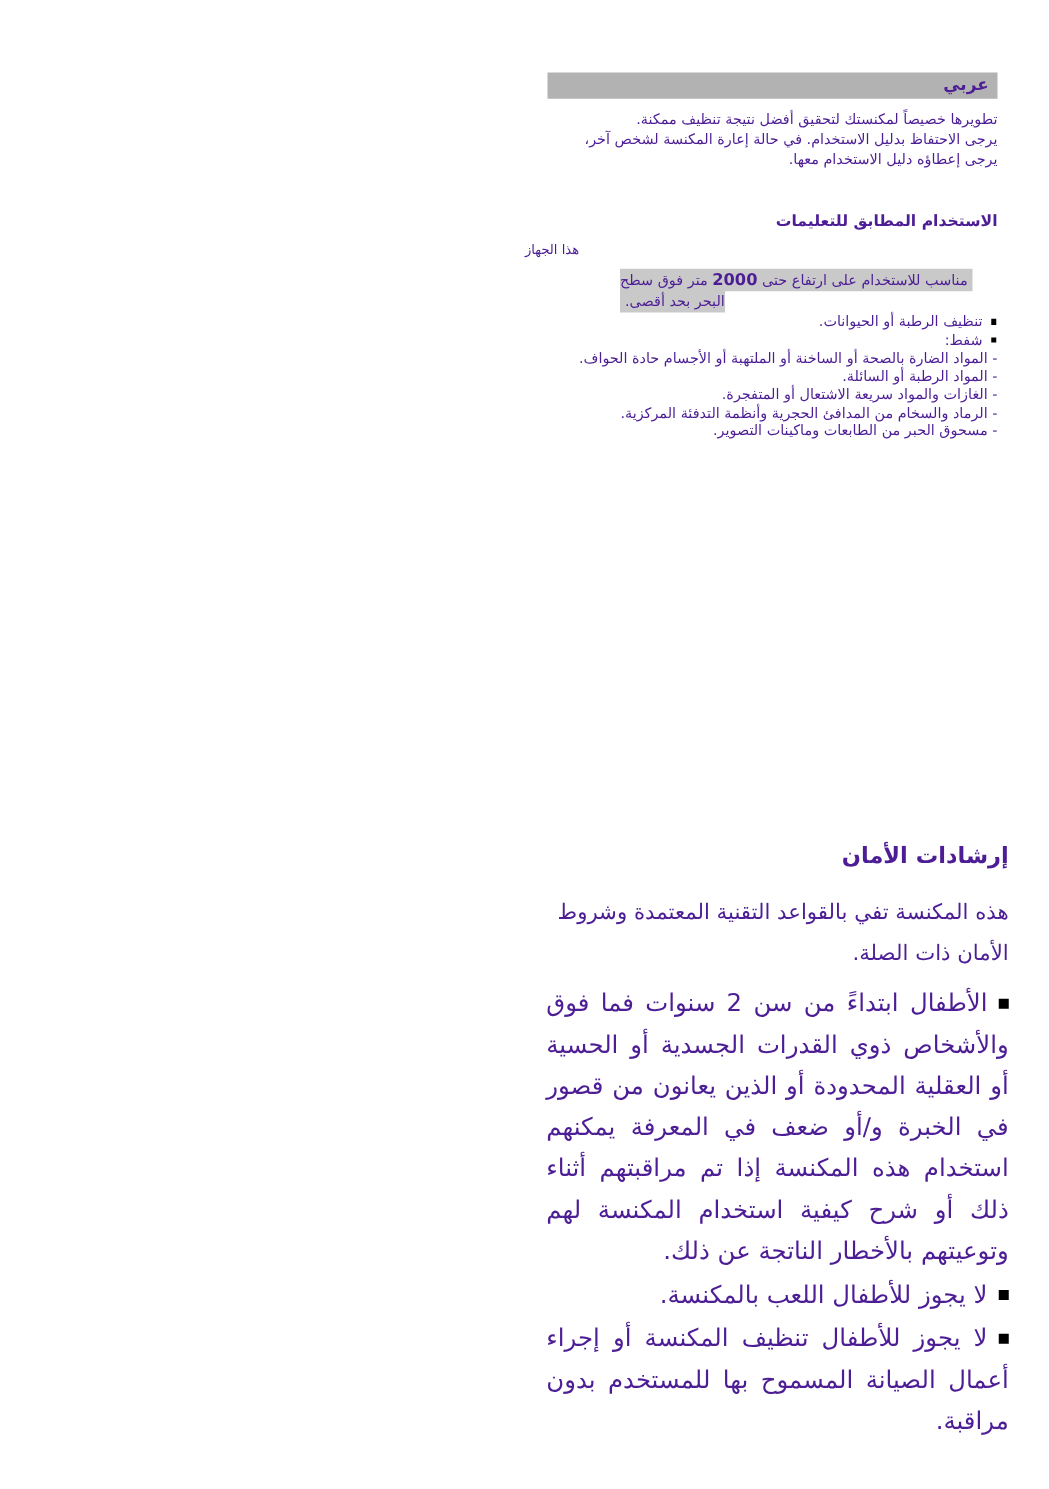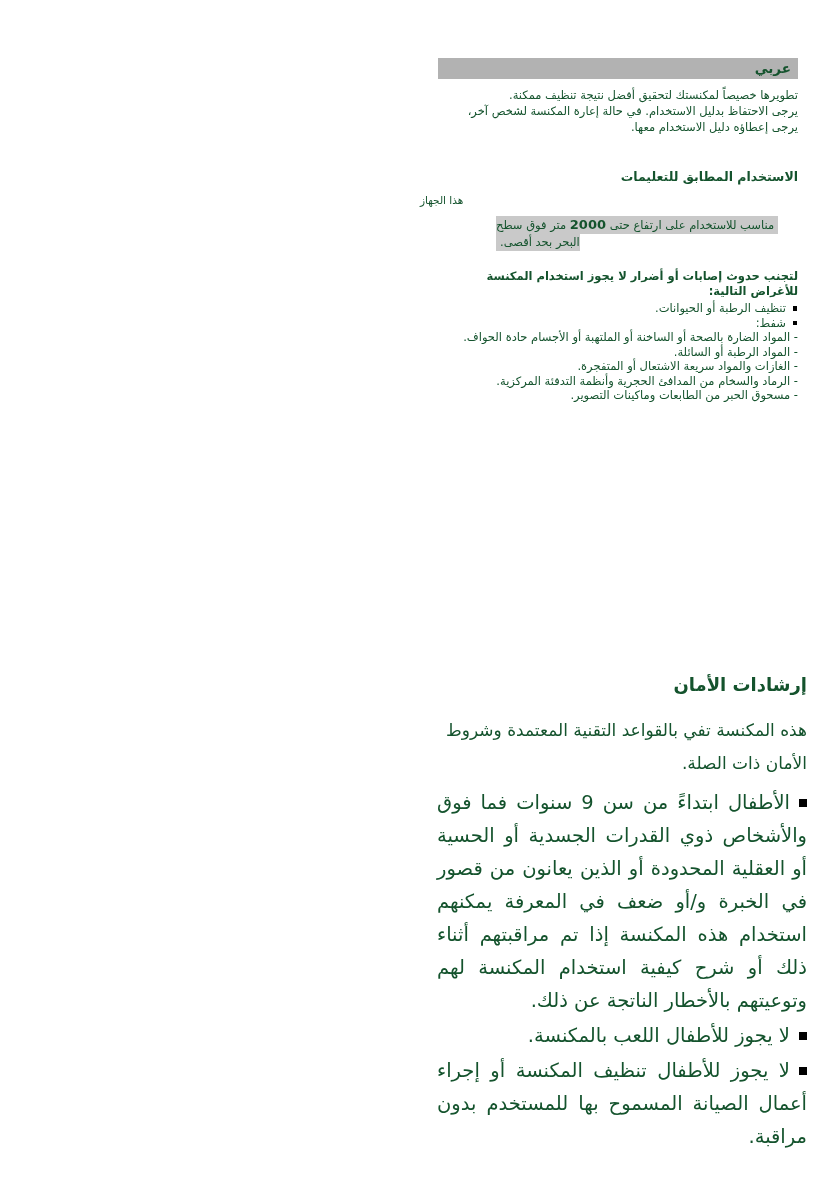--- a/index.html
+++ b/index.html
@@ -6,21 +6,21 @@
     margin: 0;
     padding: 0;
     background: #ffffff;
   }
   .page {
     position: relative;
     width: 839px;
     height: 1191px;
     background: #ffffff;
     font-family: "DejaVu Sans", sans-serif;
-    color: #14532d;
+    color: #4c1d95;
     direction: rtl;
     overflow: hidden;
   }
 
   
   .col-top {
     position: absolute;
     top: 58px;
     right: 41px;
     width: 360px;
@@ -147,21 +147,20 @@
 
     <p class="sm">تطويرها خصيصاً لمكنستك لتحقيق أفضل نتيجة تنظيف ممكنة.</p>
     <p class="sm">يرجى الاحتفاظ بدليل الاستخدام. في حالة إعارة المكنسة لشخص آخر، يرجى إعطاؤه دليل الاستخدام معها.</p>
 
     <h3 class="sec-title">الاستخدام المطابق للتعليمات</h3>
 
     <p class="device-frag">هذا الجهاز</p>
 
     <p class="altitude"><span class="hl"><span>مناسب للاستخدام على ارتفاع حتى </span><b class="num">2000</b><span> متر فوق سطح البحر بحد أقصى.</span></span></p>
 
-    <p class="warn">لتجنب حدوث إصابات أو أضرار لا يجوز استخدام المكنسة للأغراض التالية:</p>
 
     <ul class="sq sm-list">
       <li><span class="sqm"></span><span>تنظيف الرطبة أو الحيوانات.</span></li>
       <li><span class="sqm"></span><span>شفط:</span></li>
     </ul>
 
     <div class="dash">
       <p>- المواد الضارة بالصحة أو الساخنة أو الملتهبة أو الأجسام حادة الحواف.</p>
       <p>- المواد الرطبة أو السائلة.</p>
       <p>- الغازات والمواد سريعة الاشتعال أو المتفجرة.</p>
@@ -171,20 +170,20 @@
 
   </div>
 
   <div class="col-bottom">
 
     <h1 class="safety-title">إرشادات الأمان</h1>
 
     <p class="big-intro">هذه المكنسة تفي بالقواعد التقنية المعتمدة وشروط الأمان ذات الصلة.</p>
 
     <ul class="sq big-list">
-      <li><span class="sqb"></span><span>الأطفال ابتداءً من سن 9 سنوات فما فوق والأشخاص ذوي القدرات الجسدية أو الحسية أو العقلية المحدودة أو الذين يعانون من قصور في الخبرة و/أو ضعف في المعرفة يمكنهم استخدام هذه المكنسة إذا تم مراقبتهم أثناء ذلك أو شرح كيفية استخدام المكنسة لهم وتوعيتهم بالأخطار الناتجة عن ذلك.</span></li>
+      <li><span class="sqb"></span><span>الأطفال ابتداءً من سن 2 سنوات فما فوق والأشخاص ذوي القدرات الجسدية أو الحسية أو العقلية المحدودة أو الذين يعانون من قصور في الخبرة و/أو ضعف في المعرفة يمكنهم استخدام هذه المكنسة إذا تم مراقبتهم أثناء ذلك أو شرح كيفية استخدام المكنسة لهم وتوعيتهم بالأخطار الناتجة عن ذلك.</span></li>
       <li><span class="sqb"></span><span>لا يجوز للأطفال اللعب بالمكنسة.</span></li>
       <li><span class="sqb"></span><span>لا يجوز للأطفال تنظيف المكنسة أو إجراء أعمال الصيانة المسموح بها للمستخدم بدون مراقبة.</span></li>
     </ul>
 
   </div>
 
 </div>
 
 </body></html>

